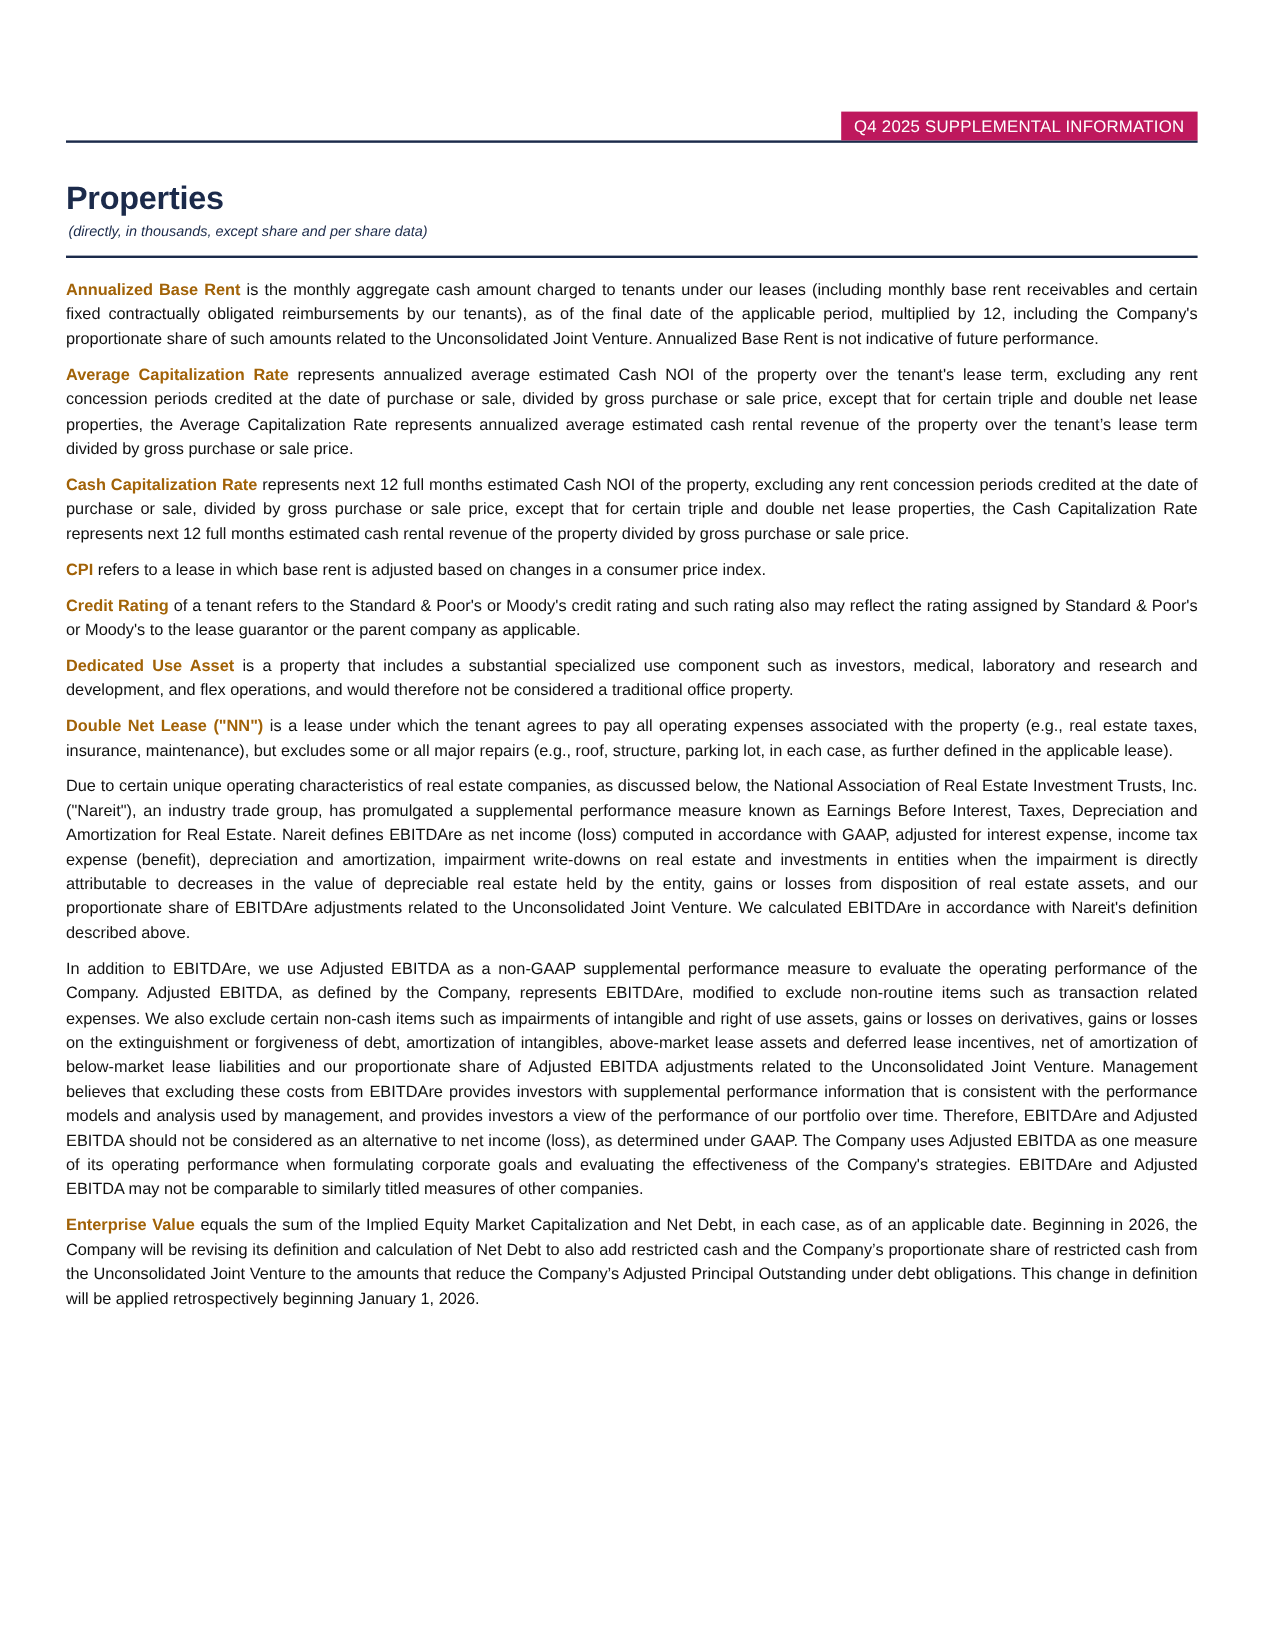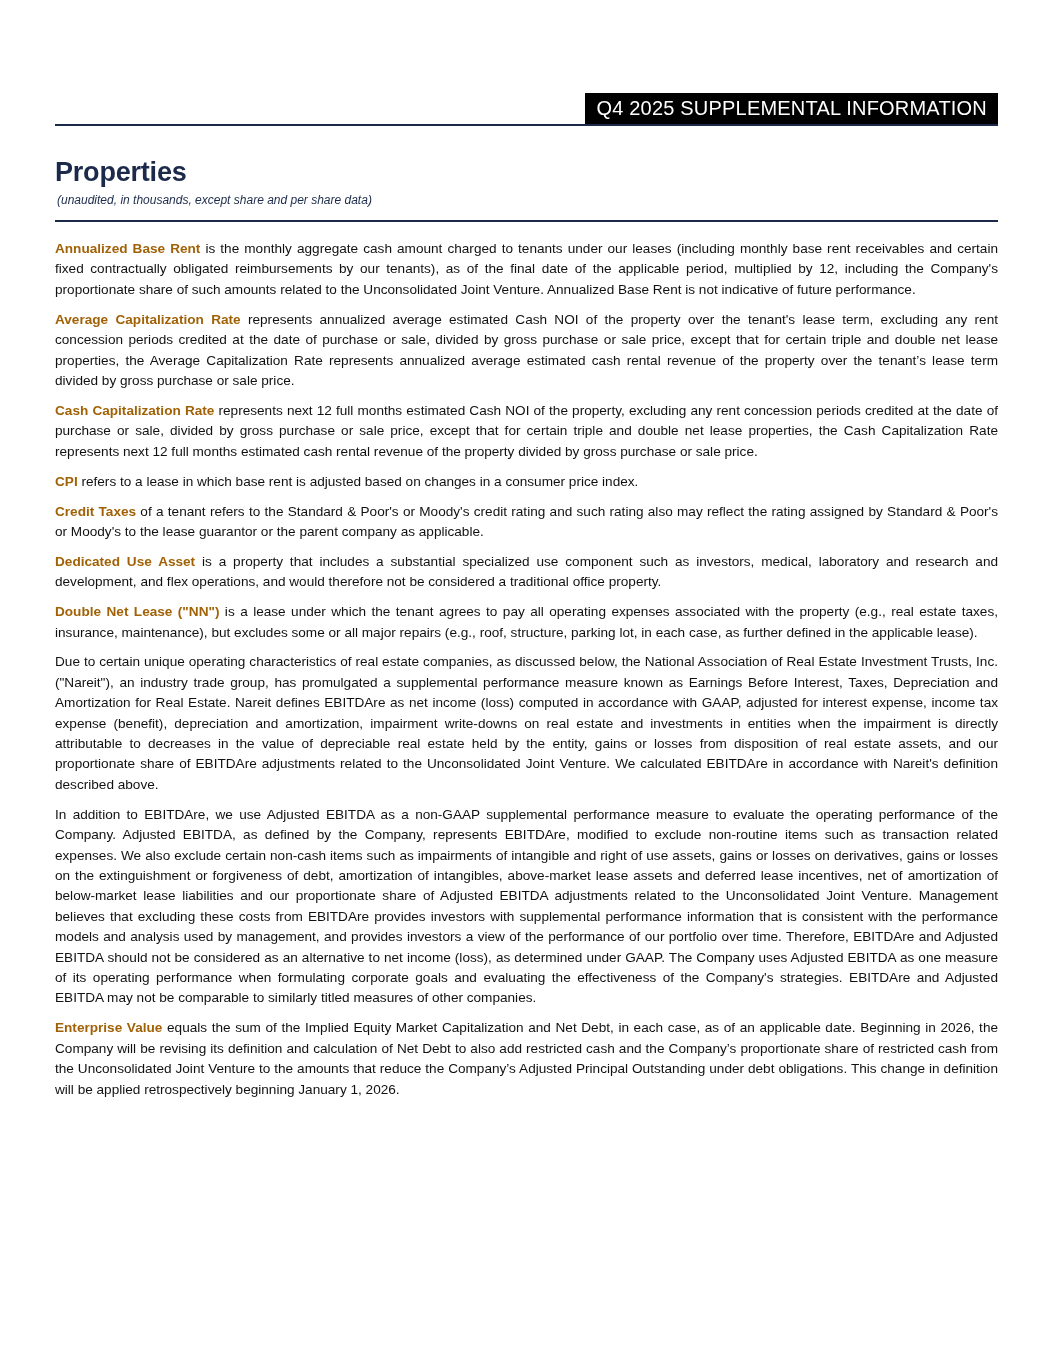--- a/index.html
+++ b/index.html
@@ -19,23 +19,23 @@
     padding: 0 57px 0 55px;
   }
   
   .header {
     margin-top: 93px;
     border-bottom: 2.5px solid #1b2a4a;
     display: flex;
     justify-content: flex-end;
   }
   .badge {
-    background: #000000;
+    background: #be185d;
     color: #ffffff;
-    font-size: 20px;
+    font-size: 14px;
     font-weight: 400;
     letter-spacing: 0.2px;
     padding: 4px 11px 4px 11px;
     white-space: nowrap;
   }
   
   .title-block {
     margin-top: 31px;
   }
   h1.doc-title {
@@ -95,36 +95,36 @@
 
 <div class="page">
   <div class="content">
 
     <div class="header">
       <div class="badge">Q4 2025 SUPPLEMENTAL INFORMATION</div>
     </div>
 
     <div class="title-block">
       <h1 class="doc-title">Properties</h1>
-      <p class="subtitle">(unaudited, in thousands, except share and per share data)</p>
+      <p class="subtitle">(directly, in thousands, except share and per share data)</p>
     </div>
 
     <div class="title-rule"></div>
 
     <main class="definitions">
 
       <p class="def"><span class="term">Annualized Base Rent</span><span> is the monthly aggregate cash amount charged to tenants under our leases (including monthly base rent receivables and certain fixed contractually obligated reimbursements by our tenants), as of the final date of the applicable period, multiplied by 12, including the Company's proportionate share of such amounts related to the Unconsolidated Joint Venture. Annualized Base Rent is not indicative of future performance.</span></p>
 
       <p class="def"><span class="term">Average Capitalization Rate</span><span> represents annualized average estimated Cash NOI of the property over the tenant's lease term, excluding any rent concession periods credited at the date of purchase or sale, divided by gross purchase or sale price, except that for certain triple and double net lease properties, the Average Capitalization Rate represents annualized average estimated cash rental revenue of the property over the tenant’s lease term divided by gross purchase or sale price.</span></p>
 
       <p class="def"><span class="term">Cash Capitalization Rate</span><span> represents next 12 full months estimated Cash NOI of the property, excluding any rent concession periods credited at the date of purchase or sale, divided by gross purchase or sale price, except that for certain triple and double net lease properties, the Cash Capitalization Rate represents next 12 full months estimated cash rental revenue of the property divided by gross purchase or sale price.</span></p>
 
       <p class="def"><span class="term">CPI</span><span> refers to a lease in which base rent is adjusted based on changes in a consumer price index.</span></p>
 
-      <p class="def"><span class="term">Credit Taxes</span><span> of a tenant refers to the Standard &amp; Poor's or Moody's credit rating and such rating also may reflect the rating assigned by Standard &amp; Poor's or Moody's to the lease guarantor or the parent company as applicable.</span></p>
+      <p class="def"><span class="term">Credit Rating</span><span> of a tenant refers to the Standard &amp; Poor's or Moody's credit rating and such rating also may reflect the rating assigned by Standard &amp; Poor's or Moody's to the lease guarantor or the parent company as applicable.</span></p>
 
       <p class="def"><span class="term">Dedicated Use Asset</span><span> is a property that includes a substantial specialized use component such as investors, medical, laboratory and research and development, and flex operations, and would therefore not be considered a traditional office property.</span></p>
 
       <p class="def"><span class="term">Double Net Lease ("NN")</span><span> is a lease under which the tenant agrees to pay all operating expenses associated with the property (e.g., real estate taxes, insurance, maintenance), but excludes some or all major repairs (e.g., roof, structure, parking lot, in each case, as further defined in the applicable lease).</span></p>
 
 
       <p class="def"><span class="term"></span><span>Due to certain unique operating characteristics of real estate companies, as discussed below, the National Association of Real Estate Investment Trusts, Inc. ("Nareit"), an industry trade group, has promulgated a supplemental performance measure known as Earnings Before Interest, Taxes, Depreciation and Amortization for Real Estate. Nareit defines EBITDAre as net income (loss) computed in accordance with GAAP, adjusted for interest expense, income tax expense (benefit), depreciation and amortization, impairment write-downs on real estate and investments in entities when the impairment is directly attributable to decreases in the value of depreciable real estate held by the entity, gains or losses from disposition of real estate assets, and our proportionate share of EBITDAre adjustments related to the Unconsolidated Joint Venture. We calculated EBITDAre in accordance with Nareit's definition described above.</span></p>
 
       <p class="def"><span class="term"></span><span>In addition to EBITDAre, we use Adjusted EBITDA as a non-GAAP supplemental performance measure to evaluate the operating performance of the Company. Adjusted EBITDA, as defined by the Company, represents EBITDAre, modified to exclude non-routine items such as transaction related expenses. We also exclude certain non-cash items such as impairments of intangible and right of use assets, gains or losses on derivatives, gains or losses on the extinguishment or forgiveness of debt, amortization of intangibles, above-market lease assets and deferred lease incentives, net of amortization of below-market lease liabilities and our proportionate share of Adjusted EBITDA adjustments related to the Unconsolidated Joint Venture. Management believes that excluding these costs from EBITDAre provides investors with supplemental performance information that is consistent with the performance models and analysis used by management, and provides investors a view of the performance of our portfolio over time. Therefore, EBITDAre and Adjusted EBITDA should not be considered as an alternative to net income (loss), as determined under GAAP. The Company uses Adjusted EBITDA as one measure of its operating performance when formulating corporate goals and evaluating the effectiveness of the Company's strategies. EBITDAre and Adjusted EBITDA may not be comparable to similarly titled measures of other companies.</span></p>
 

